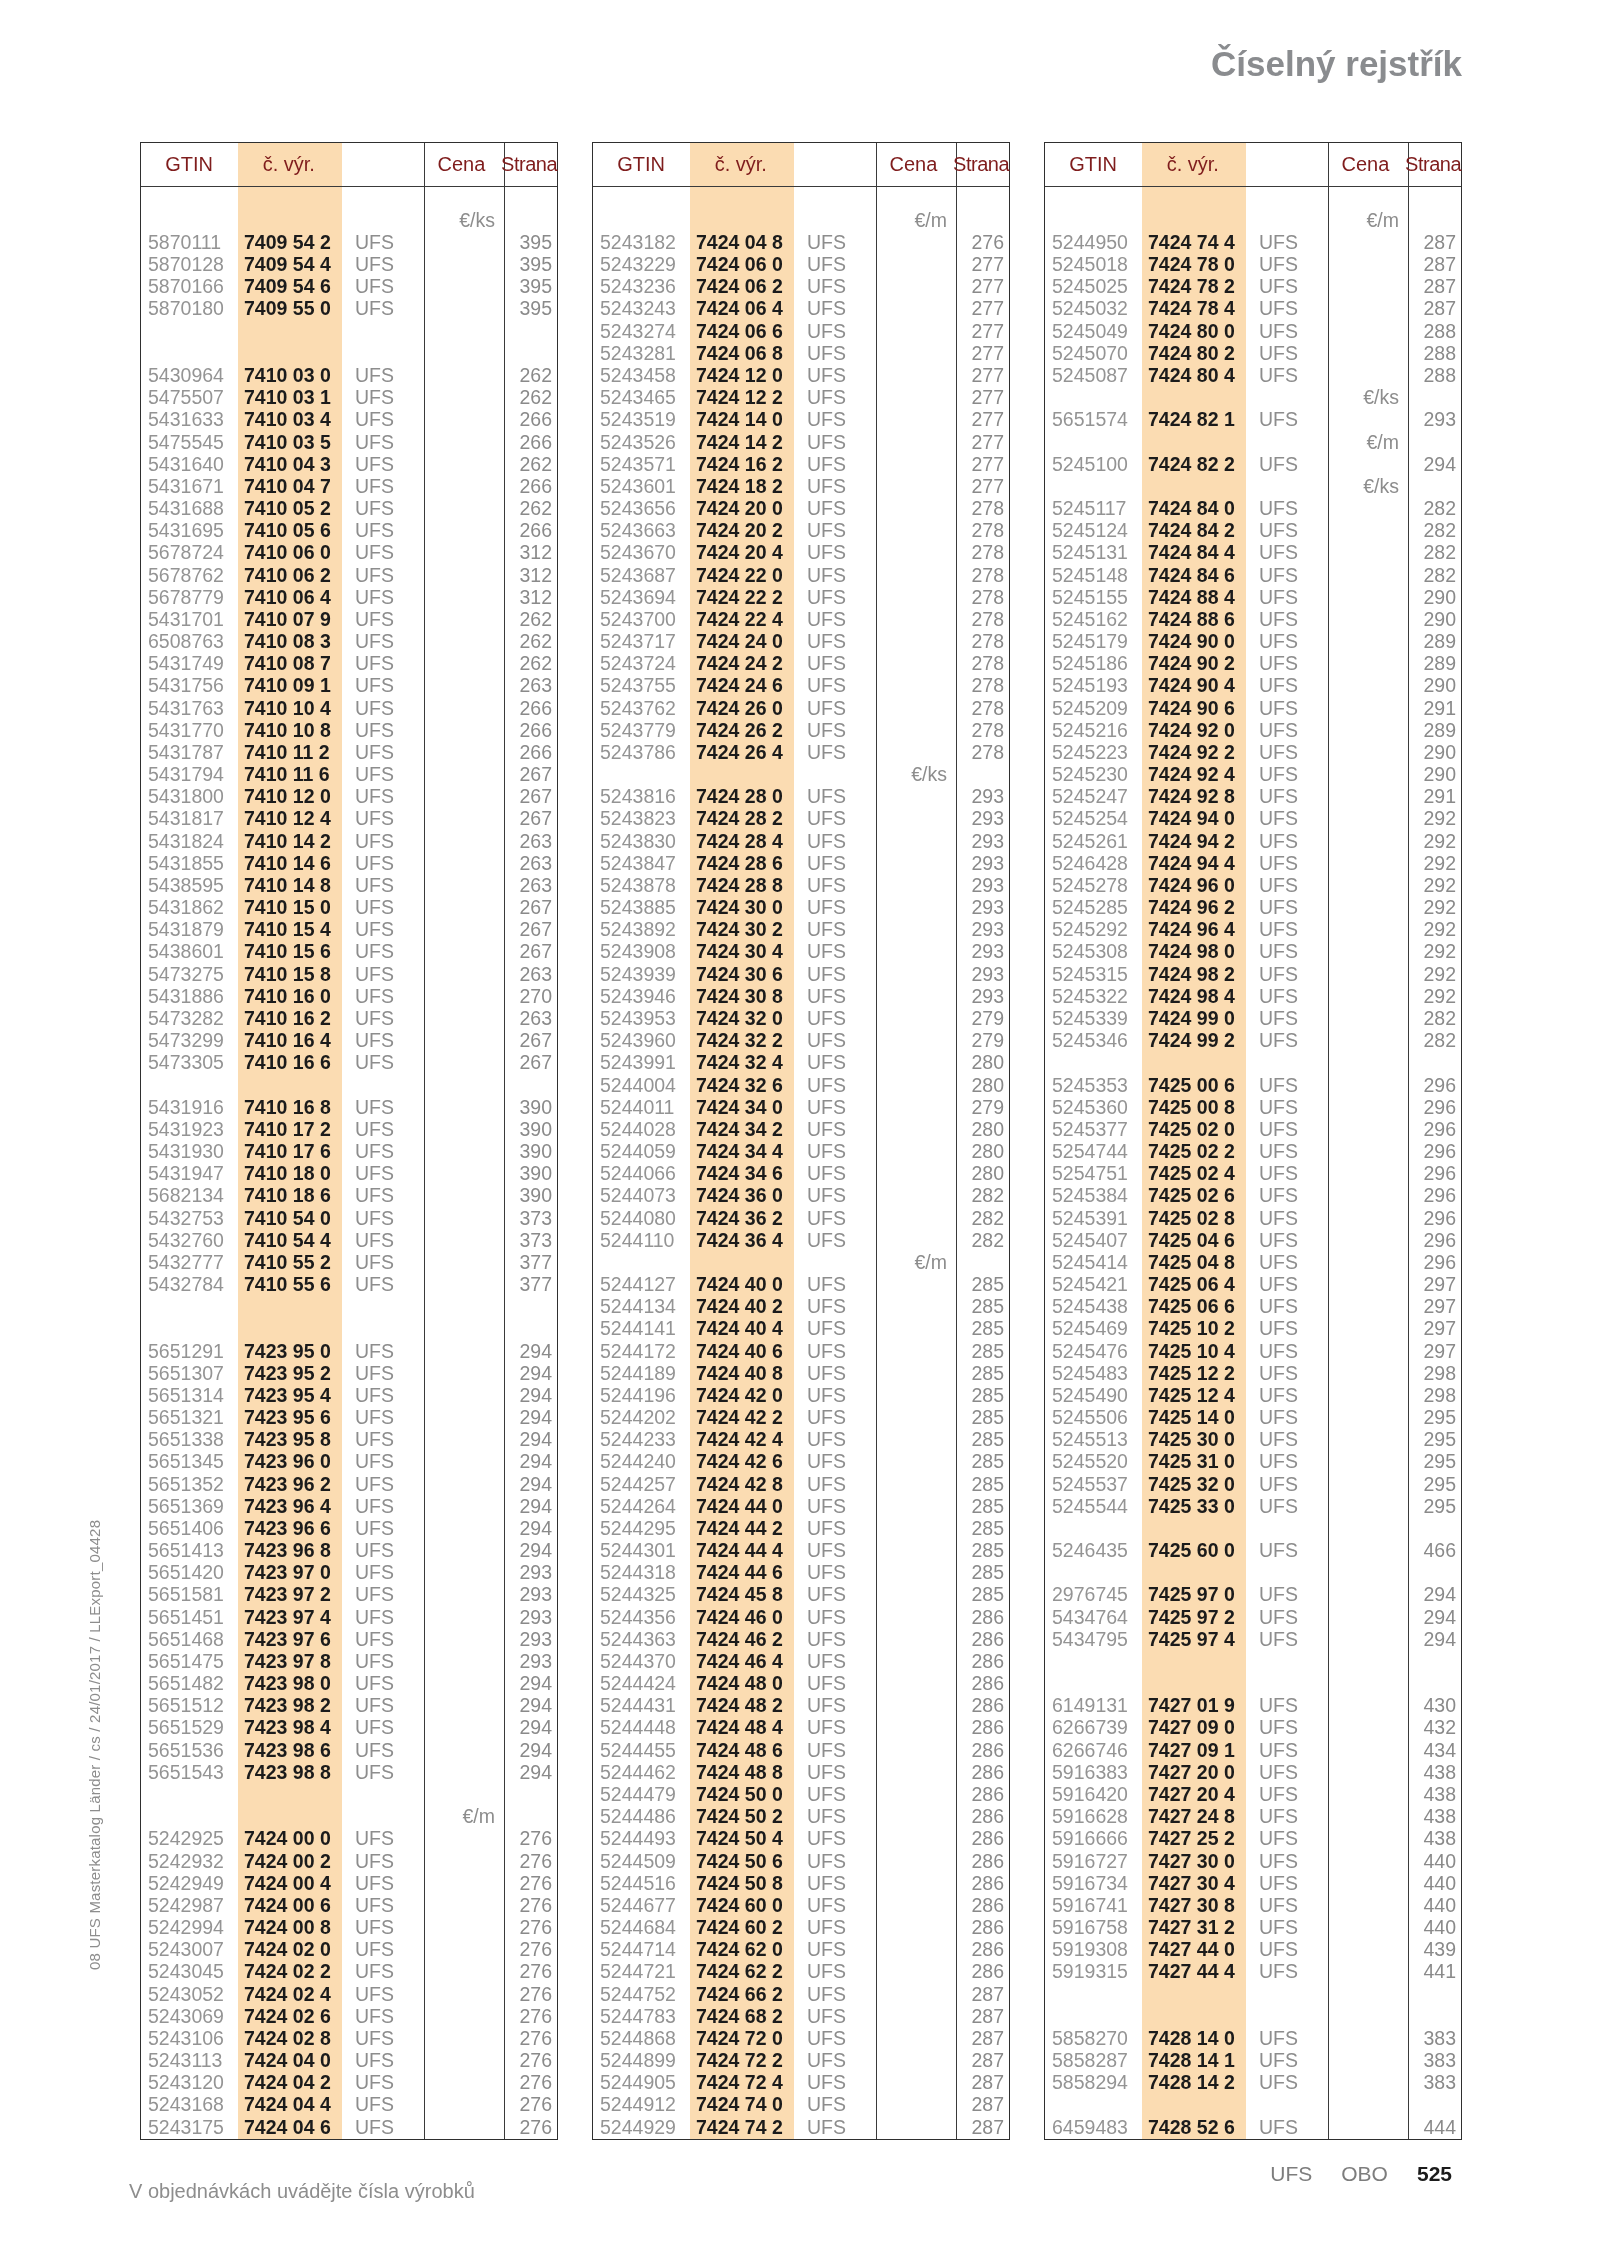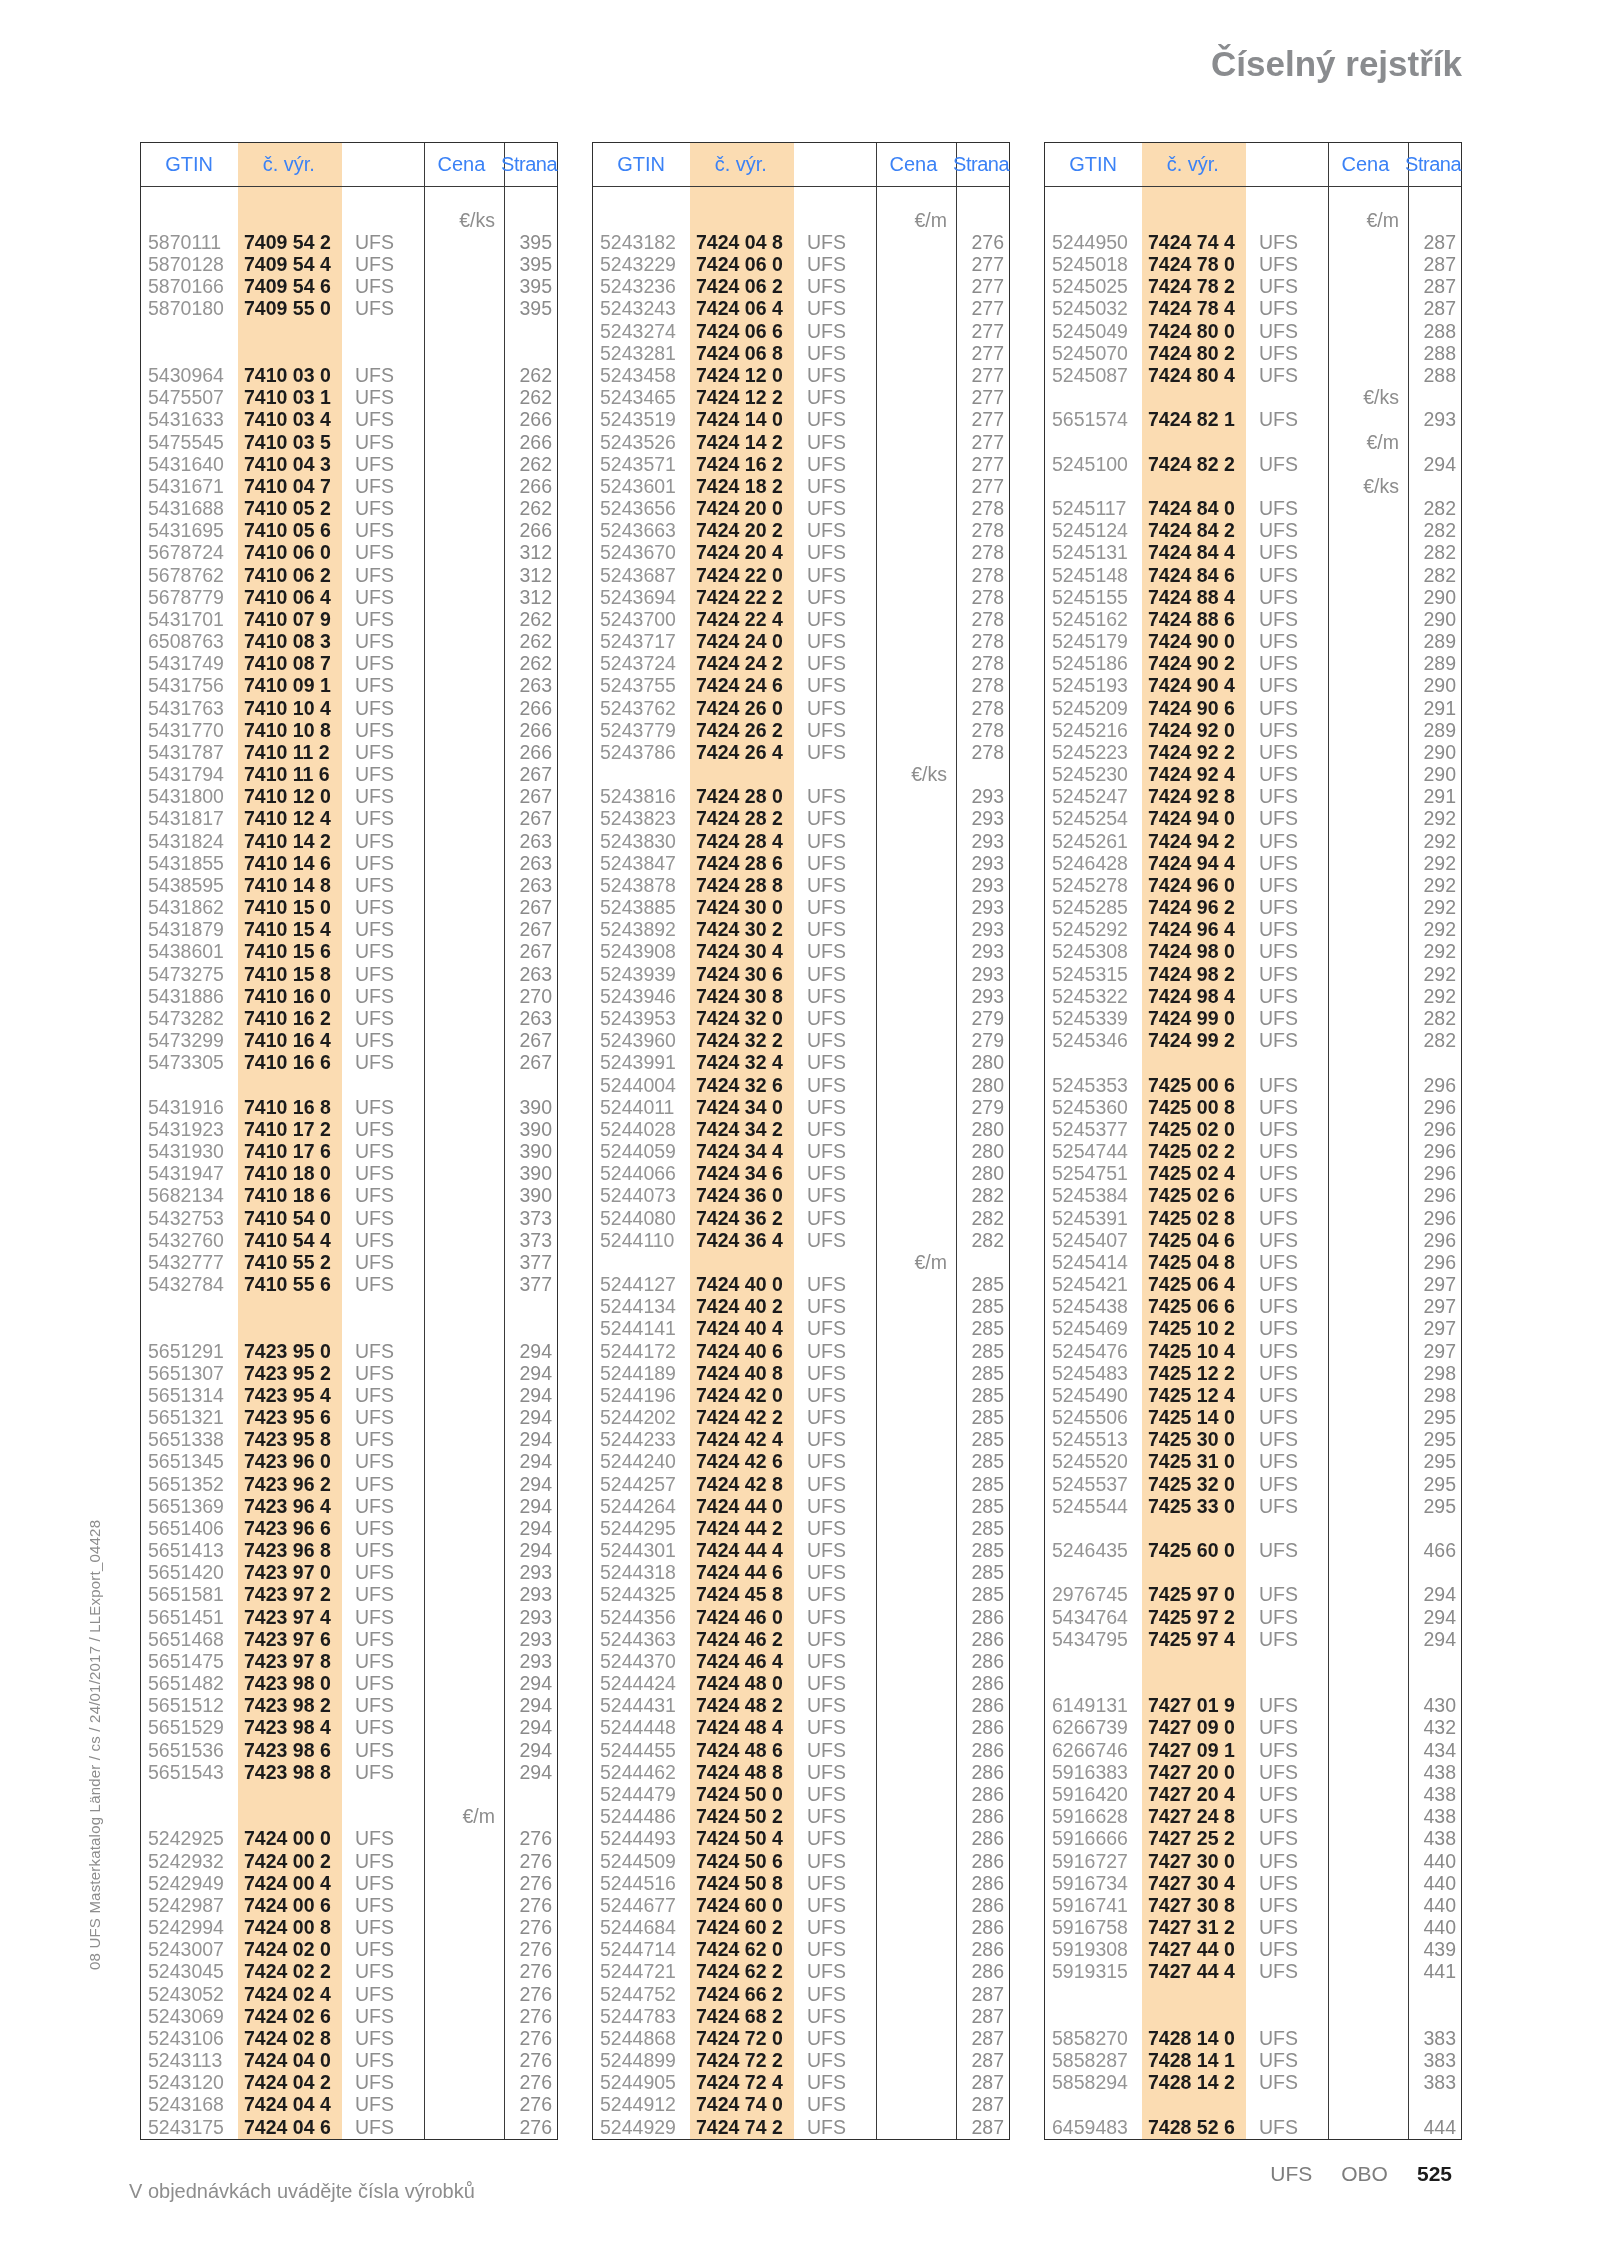--- a/index.html
+++ b/index.html
@@ -14,21 +14,21 @@
          font-size:15px;color:#8d8d8d;letter-spacing:0.2px;}
 
   .tbl{position:absolute;top:142px;width:418px;height:1998px;
        border:1.5px solid #2f2f2f;box-sizing:border-box;background:#fff;}
   .band{position:absolute;top:0;bottom:0;left:97px;width:104px;background:#fbdcb2;}
   .vline{position:absolute;top:0;bottom:0;width:1.3px;background:#3a3a3a;}
   .vline.v1{left:283px;} .vline.v2{left:363px;}
   .hline{position:absolute;left:0;right:0;top:43px;height:1.3px;background:#3a3a3a;}
 
   .hdr{position:absolute;top:0;left:0;right:0;height:43px;display:flex;align-items:center;
-       color:#3b82f6;font-size:20px;}
+       color:#7f1d1d;font-size:20px;}
   .hdr .hg{width:97px;text-align:center;}
   .hdr .ha{width:104px;text-align:center;}
   .hdr .hu{width:82px;}
   .hdr .hc{width:80px;text-align:center;}
   .hdr .hs{flex:1;text-align:center;letter-spacing:-0.5px;}
 
   .rows{position:absolute;top:44.3px;bottom:0;left:0;right:0;display:flex;flex-direction:column;}
   .row{flex:1;display:flex;align-items:center;font-size:19.5px;line-height:1;}
   .cg{width:97px;padding-left:7px;color:#949494;box-sizing:border-box;}
   .ca{width:104px;padding-left:6px;font-weight:bold;color:#1b1b1b;box-sizing:border-box;}

